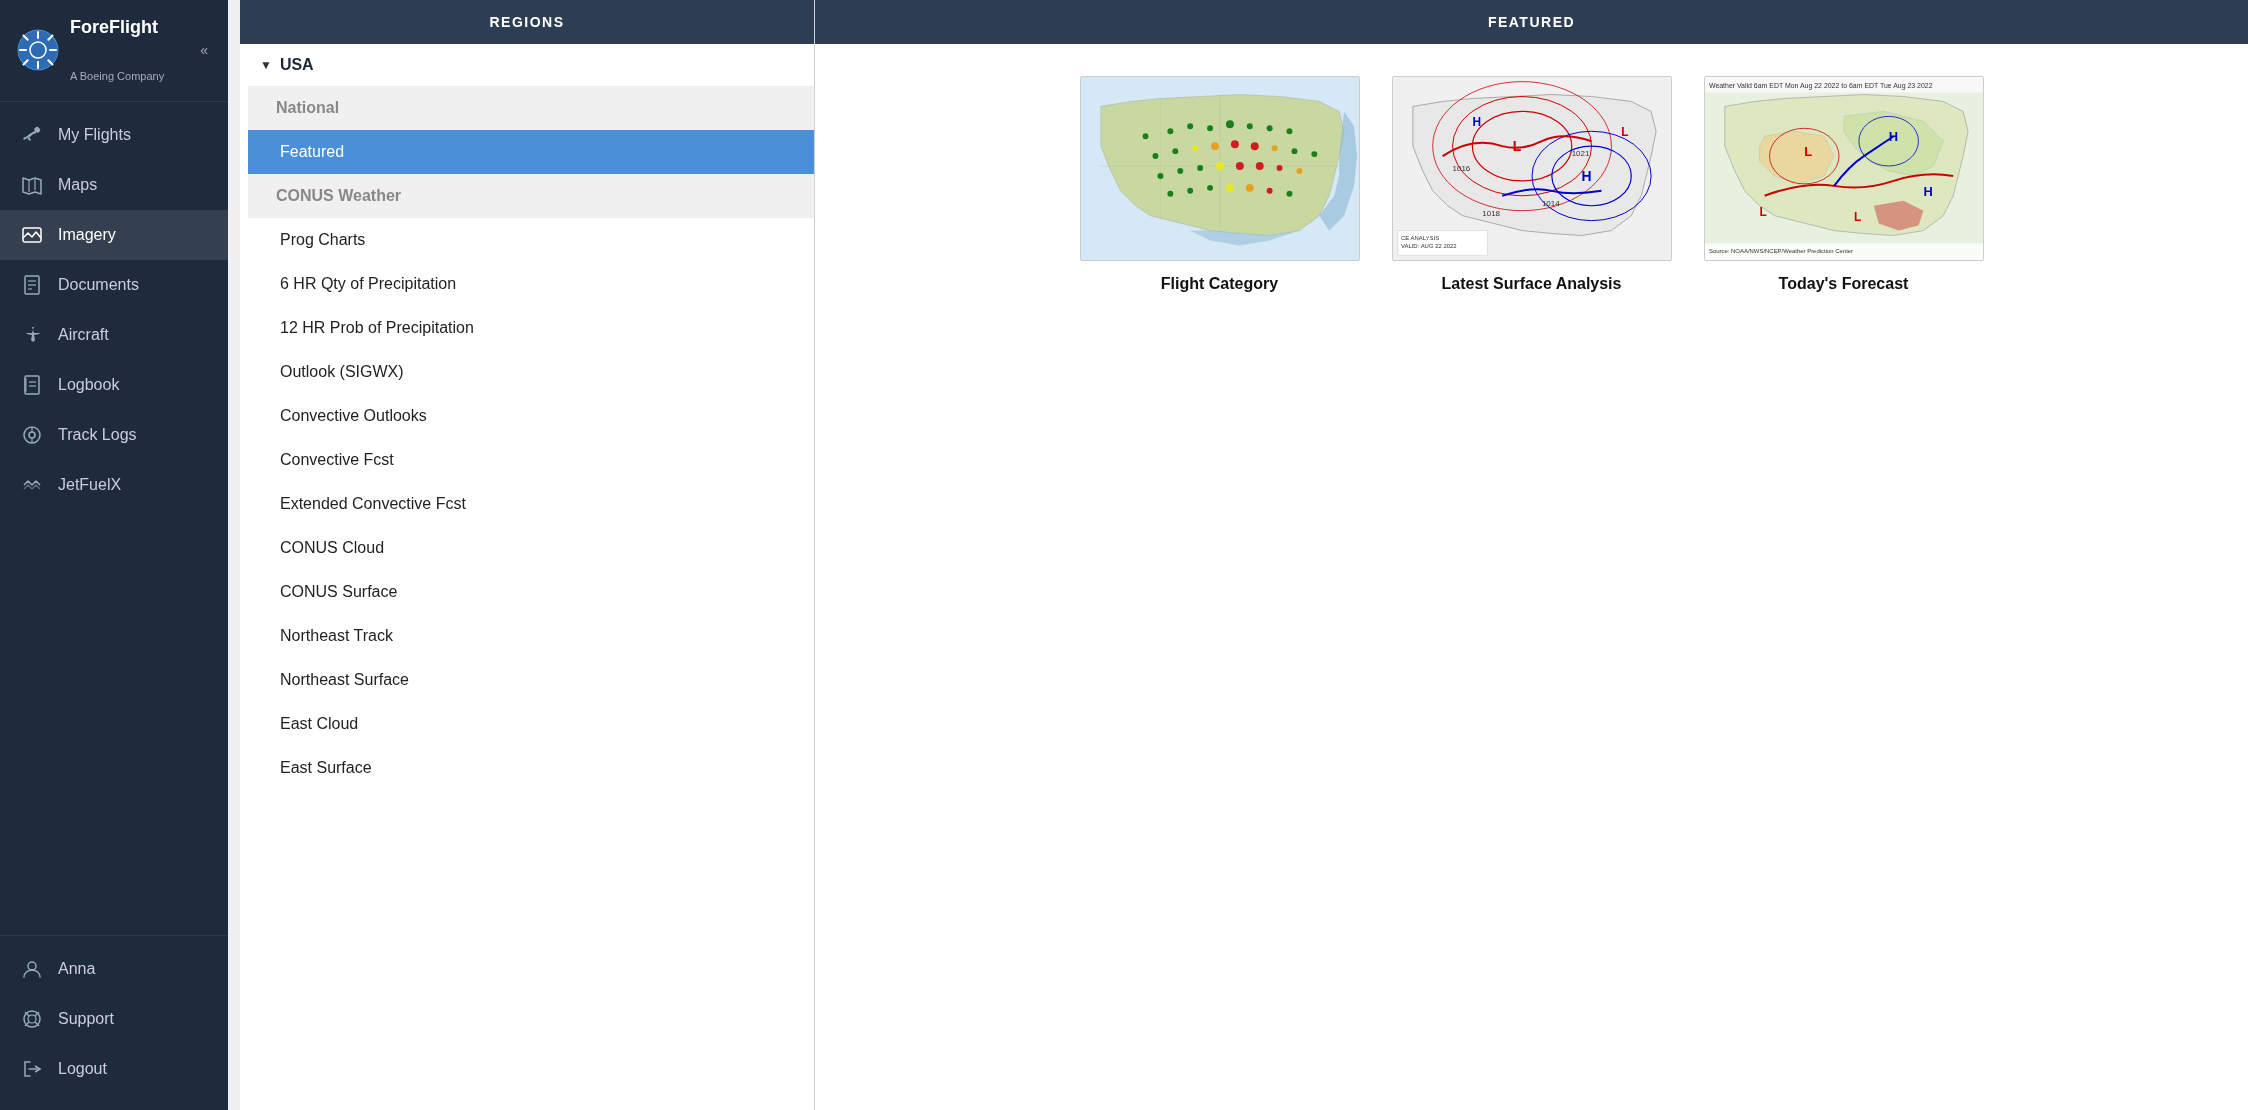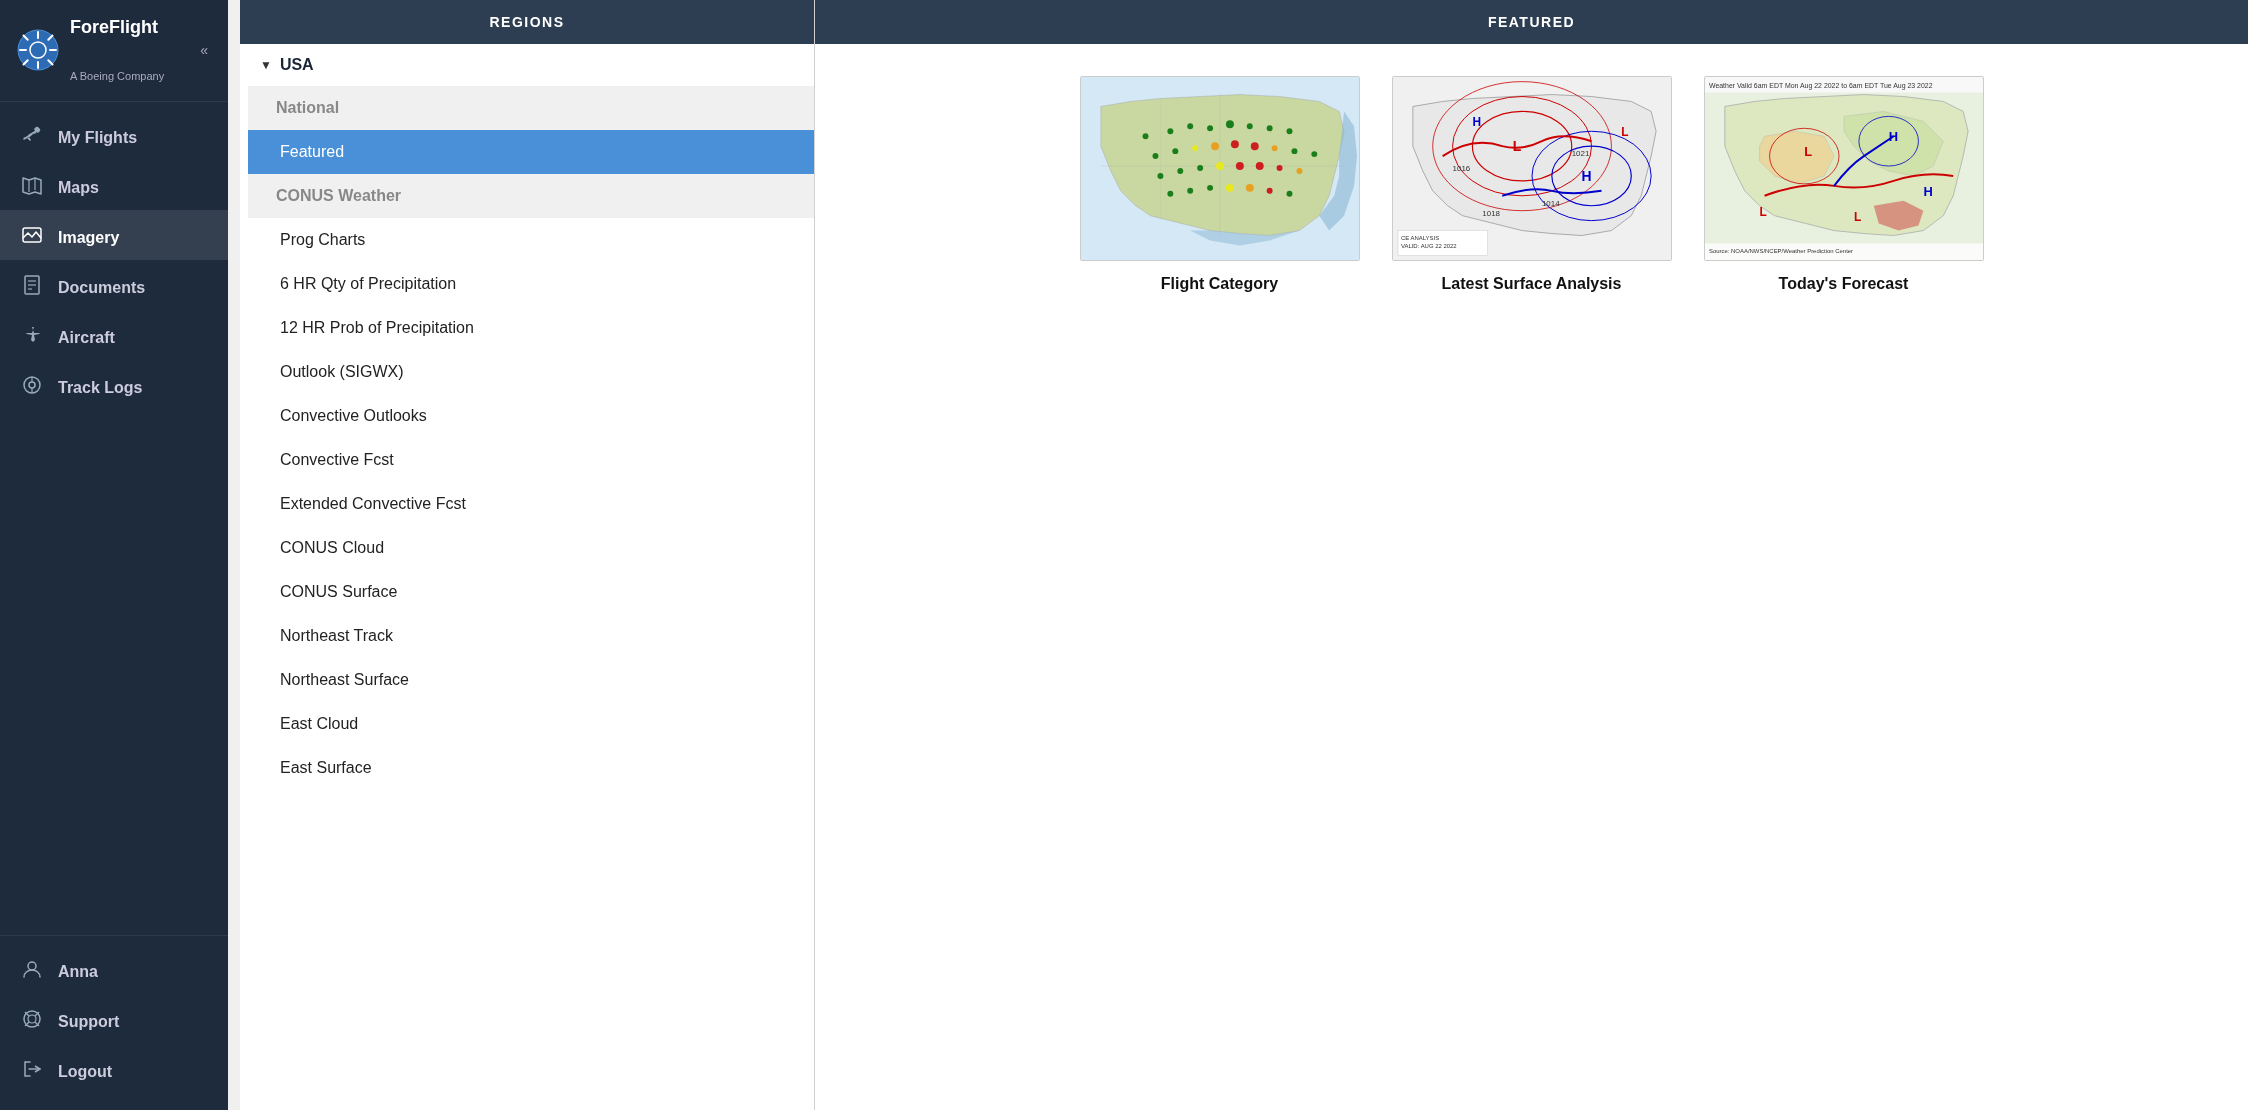--- a/index.html
+++ b/index.html
@@ -58,26 +58,26 @@
     }
 
     .nav-items {
       flex: 1;
       padding: 8px 0;
       overflow-y: auto;
     }
 
     .nav-item {
       display: flex;
-      align-items: flex-end;
+      align-items: center;
       padding: 13px 20px;
       cursor: pointer;
       color: #ccd;
       font-size: 16px;
-      font-weight: 700;
+      font-weight: 400;
       border-radius: 0;
       transition: background 0.15s;
     }
 
     .nav-item.active {
       background: rgba(255,255,255,0.1);
       color: #fff;
     }
 
     .nav-item .nav-icon {
@@ -323,34 +323,54 @@
 
     <div class="nav-item">
       <span class="nav-icon">
         <svg width="22" height="22" viewBox="0 0 22 22" fill="none">
             <path d="M11 3l2 6h6l-1 1-5 1 1 5-2 2-2-2 1-5-5-1-1-1h6l2-6z" fill="#9ab"></path>
           </svg>
       </span>
       <span class="nav-label">Aircraft</span>
     </div>
 
+    <div class="nav-item">
+      <span class="nav-icon">
+        <svg width="22" height="22" viewBox="0 0 22 22" fill="none">
+            <rect x="4" y="2" width="14" height="18" rx="1" stroke="#9ab" stroke-width="1.5" fill="none"></rect>
+            <rect x="3" y="4" width="3" height="14" rx="1" fill="#9ab" opacity="0.5"></rect>
+            <line x1="8" y1="8" x2="15" y2="8" stroke="#9ab" stroke-width="1.2"></line>
+            <line x1="8" y1="12" x2="15" y2="12" stroke="#9ab" stroke-width="1.2"></line>
+          </svg>
+      </span>
+      <span class="nav-label">Logbook</span>
+    </div>
 
     <div class="nav-item">
       <span class="nav-icon">
         <svg width="22" height="22" viewBox="0 0 22 22" fill="none">
             <circle cx="11" cy="11" r="8" stroke="#9ab" stroke-width="1.5" fill="none"></circle>
             <circle cx="11" cy="11" r="3" stroke="#9ab" stroke-width="1.5" fill="none"></circle>
             <line x1="11" y1="3" x2="11" y2="8" stroke="#9ab" stroke-width="1.2"></line>
             <line x1="11" y1="14" x2="11" y2="19" stroke="#9ab" stroke-width="1.2"></line>
           </svg>
       </span>
       <span class="nav-label">Track Logs</span>
     </div>
 
 
+    <div class="nav-item">
+      <span class="nav-icon">
+        <svg width="22" height="22" viewBox="0 0 22 22" fill="none">
+            <polyline points="3,11 7,7 11,11 15,7 19,11" stroke="#9ab" stroke-width="1.5" fill="none" stroke-linejoin="round"></polyline>
+            <polyline points="3,15 7,11 11,15 15,11 19,15" stroke="#9ab" stroke-width="1.5" fill="none" stroke-linejoin="round" opacity="0.5"></polyline>
+          </svg>
+      </span>
+      <span class="nav-label">JetFuelX</span>
+    </div>
   </div>
 
   <div class="sidebar-bottom">
 
     <div class="nav-item">
       <span class="nav-icon">
         <svg width="22" height="22" viewBox="0 0 22 22" fill="none">
             <circle cx="11" cy="8" r="4" stroke="#9ab" stroke-width="1.5" fill="none"></circle>
             <path d="M3 19c0-4 3.6-7 8-7s8 3 8 7" stroke="#9ab" stroke-width="1.5" fill="none" stroke-linecap="round"></path>
           </svg>

